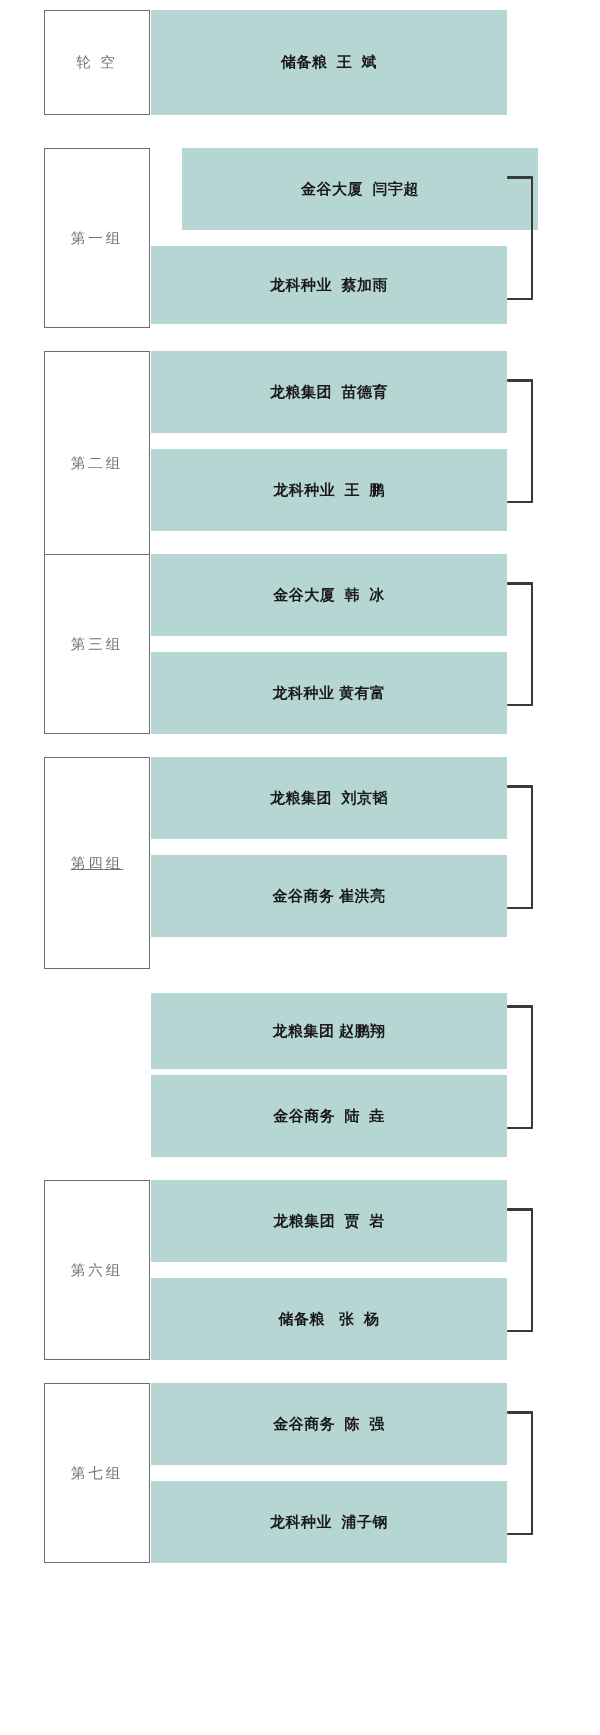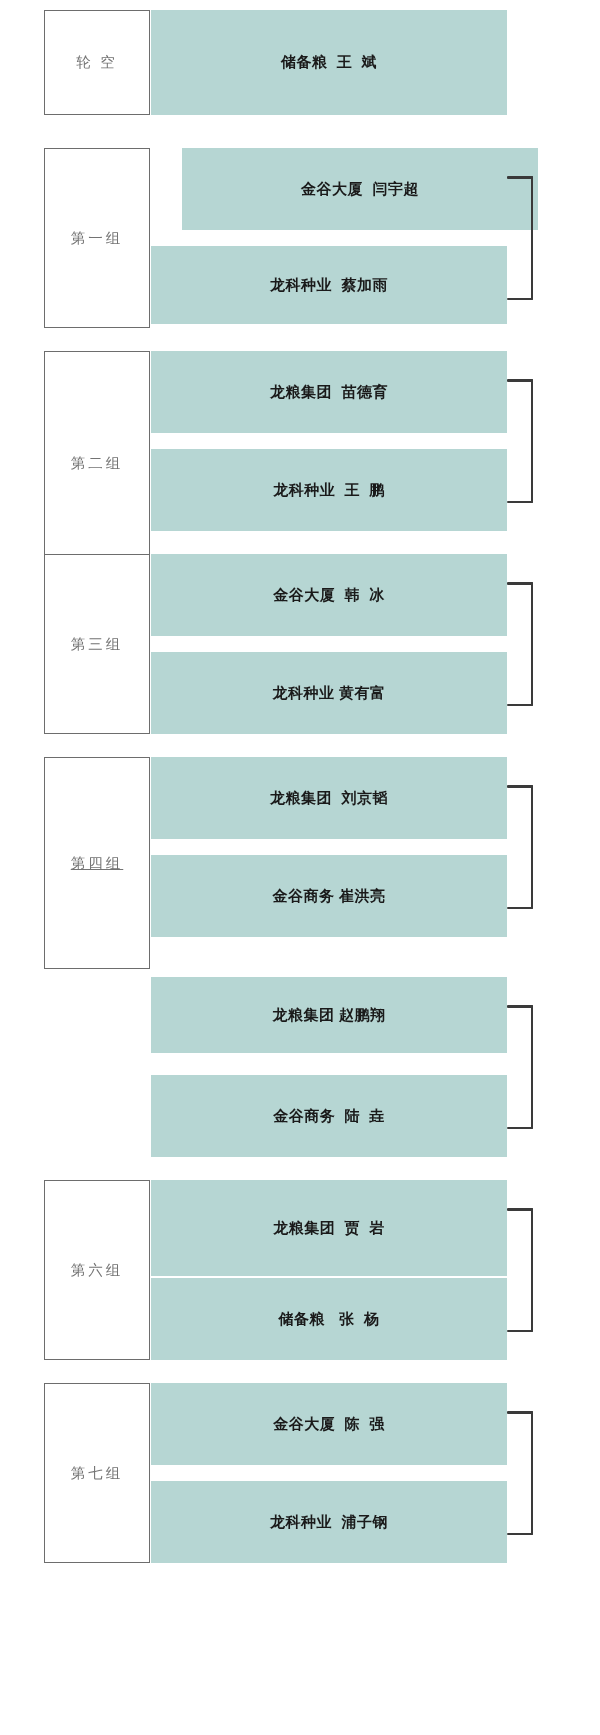--- a/index.html
+++ b/index.html
@@ -172,54 +172,54 @@
         </div>
         <div class="connector" style="top: 28px; height: 124px;">
           <div class="c-top"></div>
           <div class="c-bot"></div>
           <div class="c-side"></div>
         </div>
       </div>
     </div>
     <div class="group" style="top: 977px; height: 180px;">
       <div class="group-inner">
-        <div class="slot" style="top: 0px; height: 76px; text-align: right;">
+        <div class="slot" style="top: 16px; height: 76px; text-align: right;">
           <span class="slot-text">龙粮集团 赵鹏翔</span>
         </div>
         <div class="slot" style="top: 98px; height: 82px;">
           <span class="slot-text">金谷商务  陆  垚</span>
         </div>
         <div class="connector" style="top: 28px; height: 124px;">
           <div class="c-top"></div>
           <div class="c-bot"></div>
           <div class="c-side"></div>
         </div>
       </div>
     </div>
     <div class="group" style="top: 1180px; height: 180px;">
       <div class="group-inner">
         <div class="group-label" style="height: 180px;">第六组</div>
-        <div class="slot" style="top: 0px; height: 96px;">
+        <div class="slot" style="top: 0px; height: 82px;">
           <span class="slot-text">龙粮集团  贾  岩</span>
         </div>
         <div class="slot" style="top: 98px; height: 82px;">
           <span class="slot-text">储备粮   张  杨</span>
         </div>
         <div class="connector" style="top: 28px; height: 124px;">
           <div class="c-top"></div>
           <div class="c-bot"></div>
           <div class="c-side"></div>
         </div>
       </div>
     </div>
     <div class="group" style="top: 1383px; height: 180px;">
       <div class="group-inner">
         <div class="group-label" style="height: 180px;">第七组</div>
         <div class="slot" style="top: 0px; height: 82px;">
-          <span class="slot-text">金谷大厦  陈  强</span>
+          <span class="slot-text">金谷商务  陈  强</span>
         </div>
         <div class="slot" style="top: 98px; height: 82px;">
           <span class="slot-text">龙科种业  浦子钢</span>
         </div>
         <div class="connector" style="top: 28px; height: 124px;">
           <div class="c-top"></div>
           <div class="c-bot"></div>
           <div class="c-side"></div>
         </div>
       </div>

